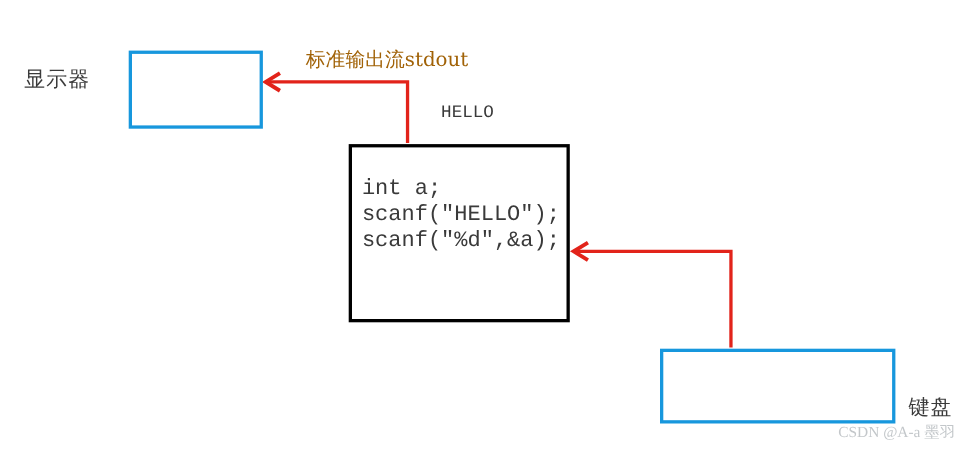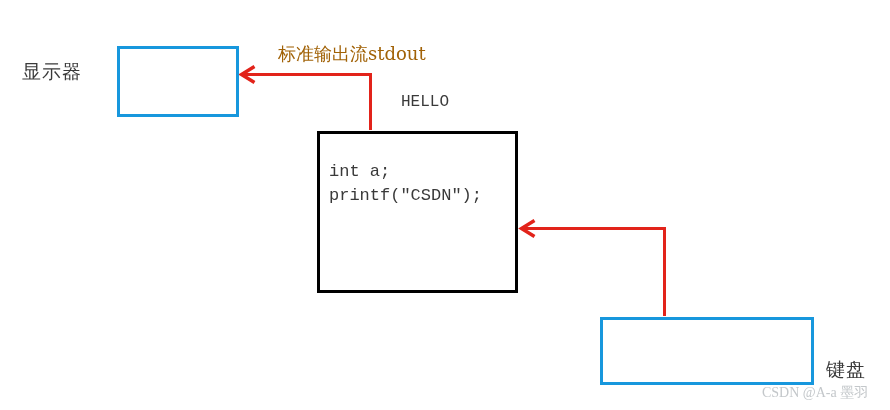--- a/index.html
+++ b/index.html
@@ -40,21 +40,21 @@
   .keyboard-box { left: 600px; top: 317px; width: 214px; height: 68px; }
   .code-box {
     box-sizing: border-box;
     left: 317px; top: 131px;
     width: 201px; height: 162px;
     border: 3px solid #000000;
     background: #ffffff;
     padding: 26px 0 0 9px;
   }
   .code-line {
-    font-size: 17px;
+    font-size: 20px;
     line-height: 24px;
     color: #3a3a3a;
     white-space: pre;
   }
   .display-label { left: 22px; top: 59px; }
   .stdout-label { left: 278px; top: 42px; }
   .hello-text { left: 401px; top: 93px; font-size: 16px; color: #3a3a3a; }
   .stdin-label { left: 668px; top: 234px; }
   .keyboard-label { left: 826px; top: 329px; margin-top: 28px; }
   .arrow-svg {
@@ -88,21 +88,22 @@
   </svg>
 
   <div class="abs cjk-label display-label">显示器</div>
   <div class="abs device-box display-box"></div>
 
   <div class="abs stream-label stdout-label">标准输出流stdout</div>
   <div class="abs mono hello-text">HELLO</div>
 
   <div class="abs code-box">
     <div class="code-line mono">int a;</div>
-    <div class="code-line mono">printf(″CSDN″);</div>
+    <div class="code-line mono">scanf(″HELLO″);</div>
+    <div class="code-line mono">scanf(″%d″,&amp;a);</div>
   </div>
 
 
   <div class="abs device-box keyboard-box"></div>
   <div class="abs cjk-label keyboard-label">键盘</div>
 
   <div class="abs watermark">CSDN @A-a 墨羽</div>
 
 </div>
 

